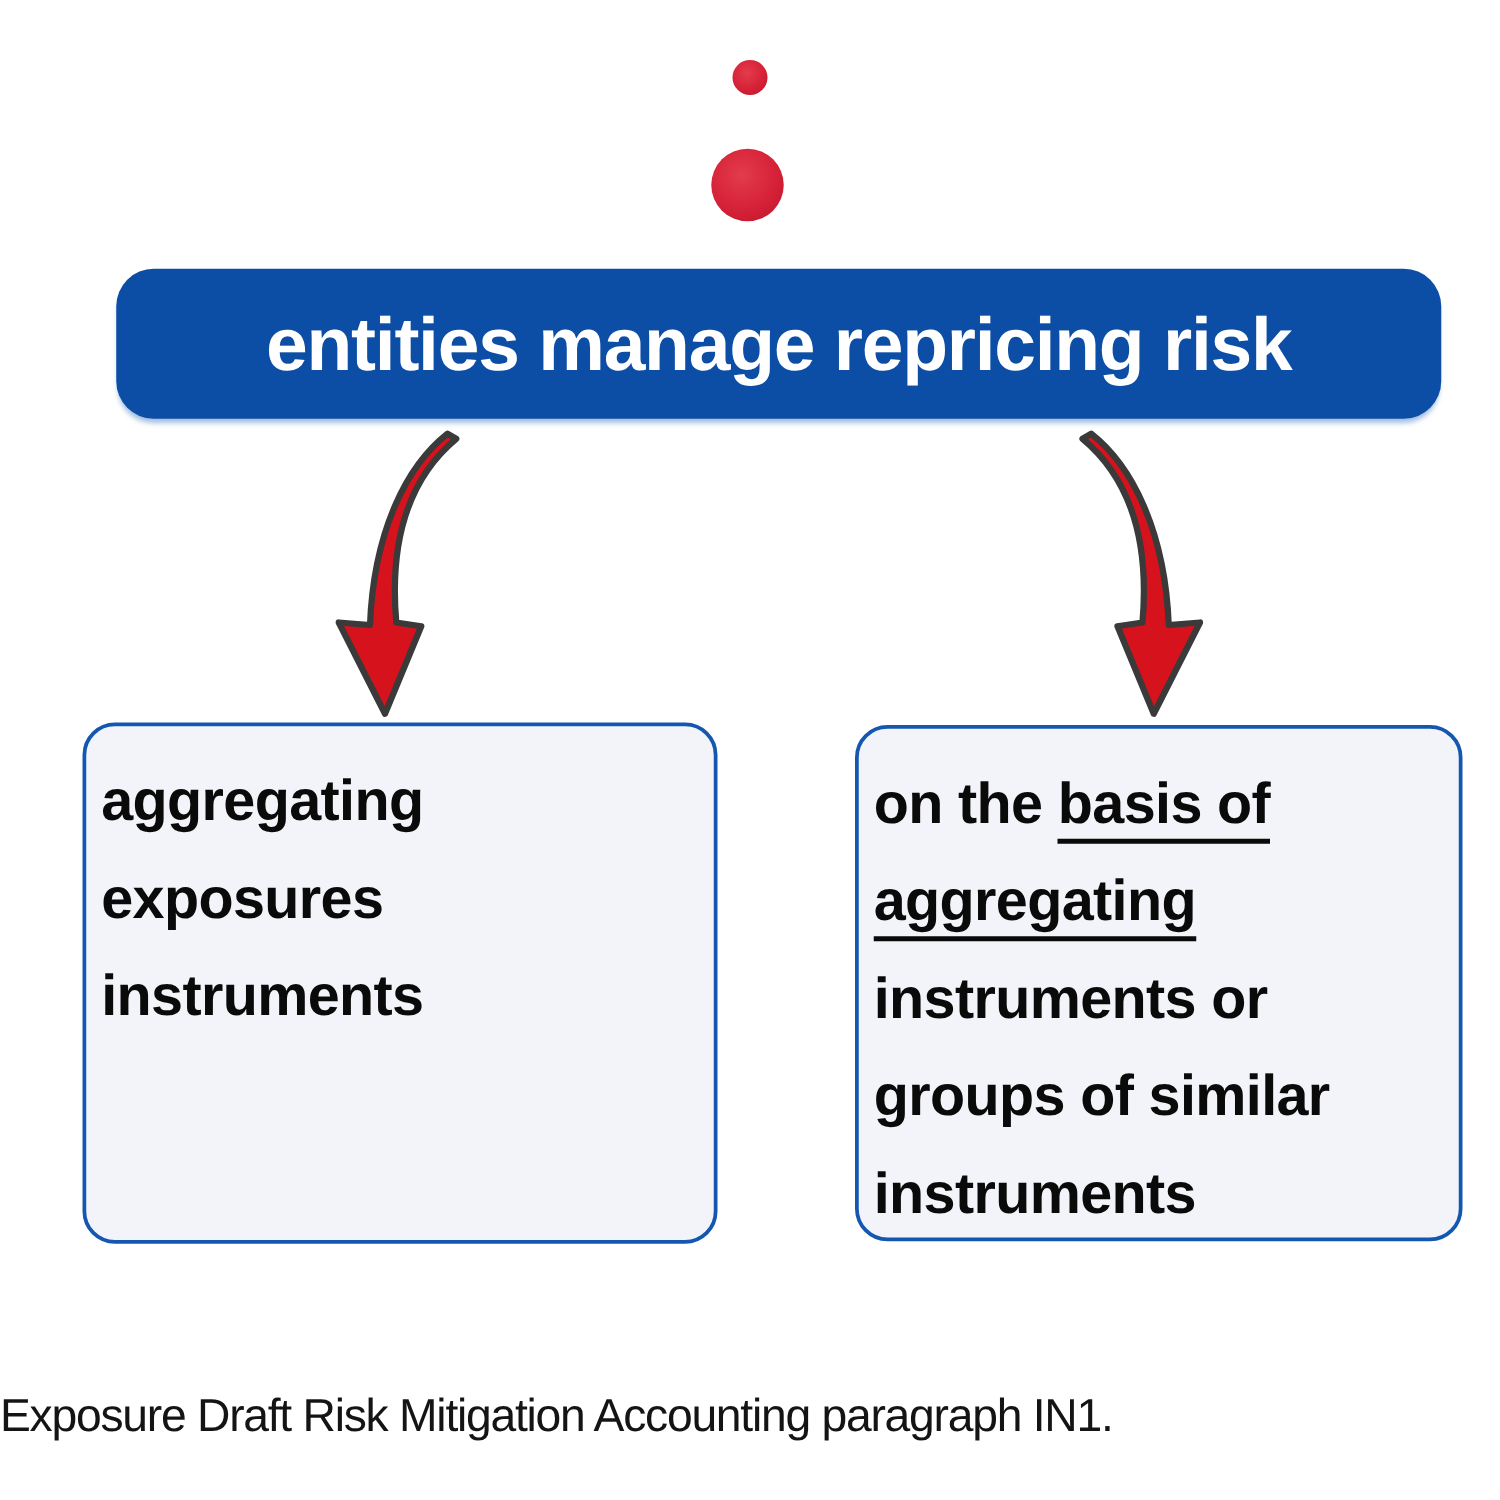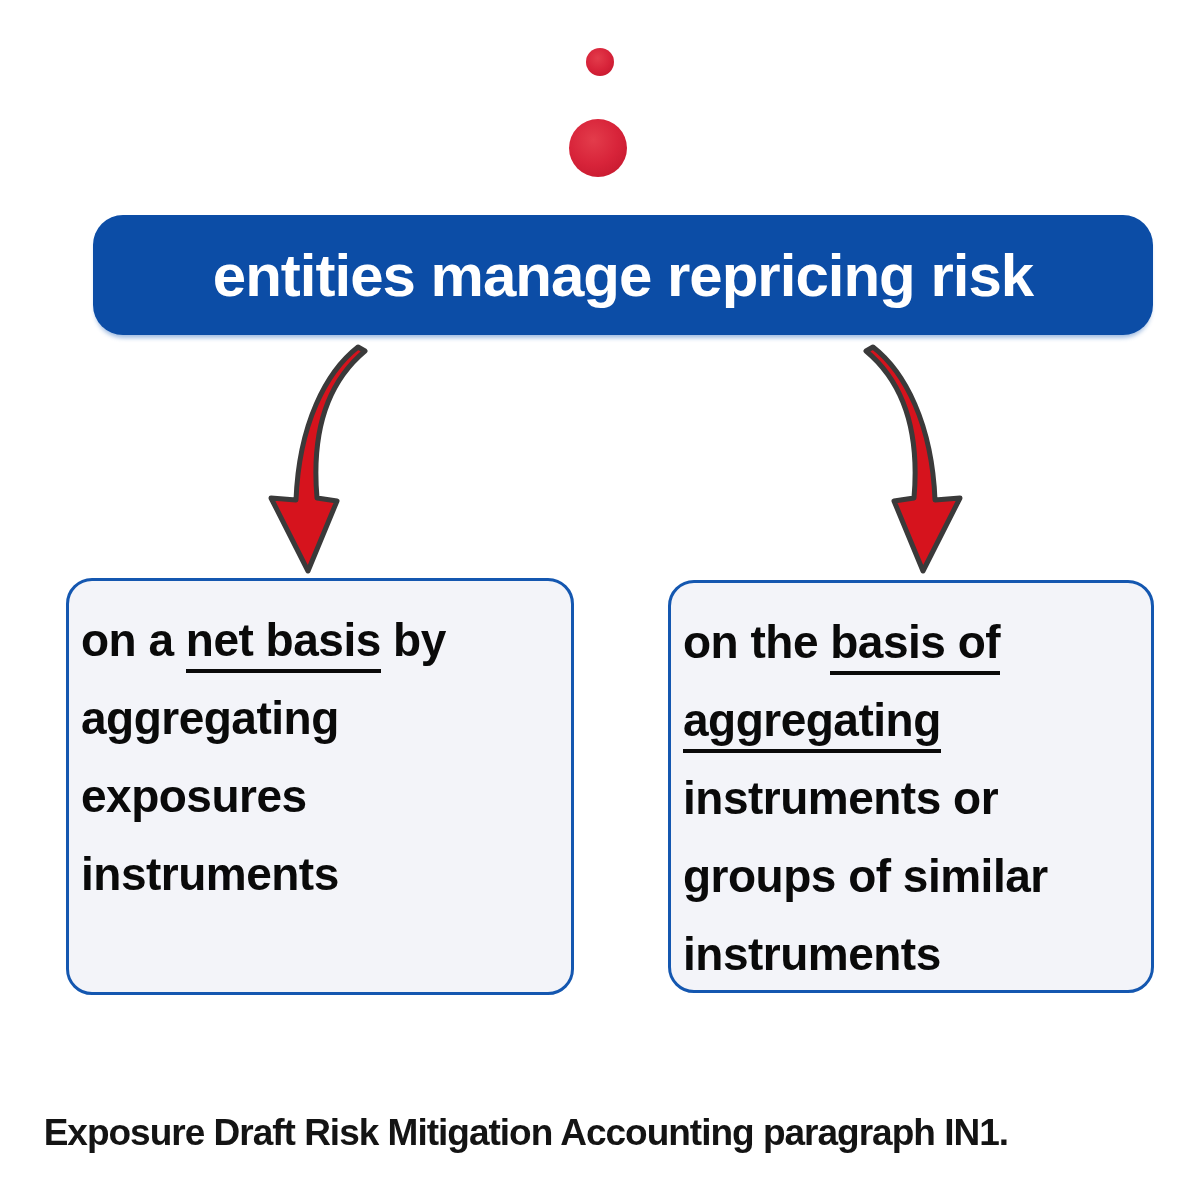--- a/index.html
+++ b/index.html
@@ -39,40 +39,40 @@
   .info-box {
     position: absolute;
     background: #f3f4f9;
     border: 3px solid #1457b0;
     border-radius: 26px;
     box-sizing: border-box;
     z-index: 2;
     padding: 20px 8px 0 12px;
   }
   #box-left  { left: 66px;  top: 578px; width: 508px; height: 417px; }
-  #box-right { left: 668px; top: 580px; width: 486px; height: 413px; }
+  #box-right { left: 684px; top: 580px; width: 486px; height: 413px; }
   .info-box .line {
     font-size: 46px;
     font-weight: 700;
     color: #0a0a0a;
     line-height: 78px;
     white-space: nowrap;
     letter-spacing: -0.5px;
   }
   .info-box .line span.u {
     border-bottom: 4px solid #0a0a0a;
     padding-bottom: 3px;
   }
   .caption {
     position: absolute;
     left: 0; top: 1112px;
     width: 1008px;
-    text-align: right;
+    text-align: left;
     font-size: 37px;
-    font-weight: 700;
+    font-weight: 400;
     letter-spacing: -1px;
     color: #141414;
     z-index: 2;
   }
 </style>
 </head>
 <body>
 
 <div id="canvas">
 
@@ -98,21 +98,20 @@
 
     <use href="#curvedArrow" stroke="#3a3a3a" stroke-width="5" stroke-linejoin="round" fill="#d6131d"></use>
     <use href="#curvedArrow" stroke="#3a3a3a" stroke-width="5" stroke-linejoin="round" transform="translate(1231,0) scale(-1,1)" fill="#d6131d"></use>
   </svg>
 
   <div class="banner">
     <span class="banner-text">entities manage repricing risk</span>
   </div>
 
   <div id="box-left" class="info-box">
-      <div class="line"><span>on a </span><span class="u">net basis</span><span> by</span></div>
       <div class="line"><span>aggregating</span></div>
       <div class="line"><span>exposures</span></div>
       <div class="line"><span>instruments</span></div>
     </div>
 
   <div id="box-right" class="info-box">
       <div class="line"><span>on the </span><span class="u">basis of</span></div>
       <div class="line"><span class="u">aggregating</span></div>
       <div class="line"><span>instruments or</span></div>
       <div class="line"><span>groups of similar</span></div>

